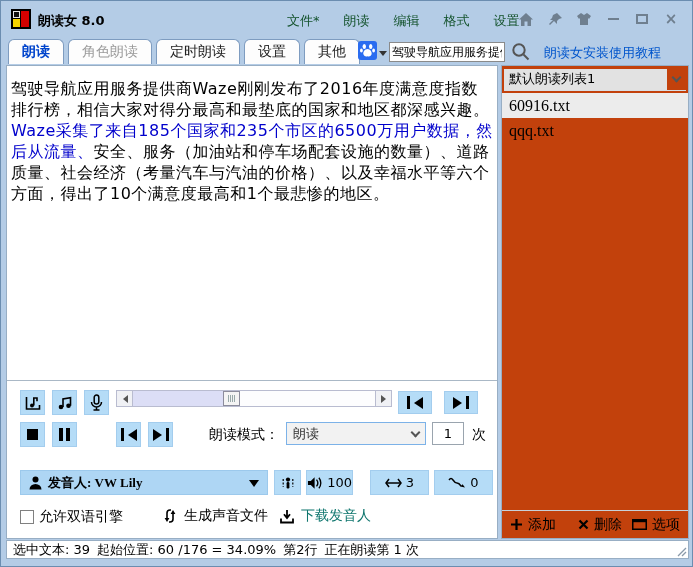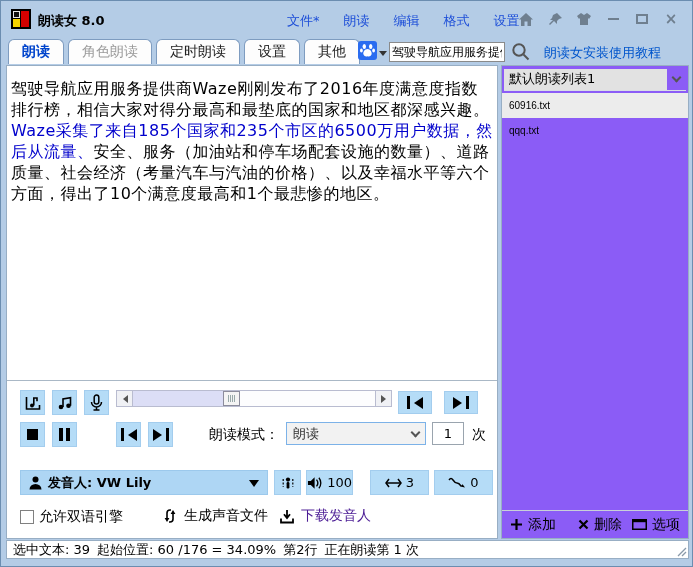--- a/index.html
+++ b/index.html
@@ -12,21 +12,21 @@
     position: relative; width: 693px; height: 567px;
     background: #b4cce6; border: 1px solid #6b8db0;
   }
   
   #titlebar { position: absolute; left: 0; top: 0; width: 100%; height: 36px; }
   #app-logo { position: absolute; left: 10px; top: 8px; width: 20px; height: 20px; background: #000; }
   #app-logo .lg-tl { position: absolute; left: 2px; top: 2px; width: 7px; height: 7px; background: #111; border: 1px solid #e8e8e8; }
   #app-logo .lg-bl { position: absolute; left: 2px; top: 10px; width: 7px; height: 8px; background: #f5d400; }
   #app-logo .lg-r  { position: absolute; left: 10px; top: 2px; width: 8px; height: 16px; background: #d40000; }
   #window-title { position: absolute; left: 37px; top: 11px; font-size: 13px; font-weight: bold; color: #000; }
-  #menubar { position: absolute; left: 286px; top: 11px; display: flex; gap: 24px; font-size: 13px; color: #1d4ed8; }
+  #menubar { position: absolute; left: 286px; top: 11px; display: flex; gap: 24px; font-size: 13px; color: #14532d; }
   #menubar .menu-item { cursor: default; }
   #win-icons { position: absolute; right: 13px; top: 9px; display: flex; gap: 13px; align-items: center; height: 18px; }
   #win-icons .wbtn { display: flex; align-items: center; justify-content: center; width: 16px; height: 16px; }
   .min-glyph { width: 11px; height: 2px; background: #6f7f8f; }
   .max-glyph { width: 12px; height: 10px; border: 2px solid #6f7f8f; }
   .close-glyph { font-size: 15px; font-weight: bold; color: #6f7f8f; line-height: 1; }
   
   #tabrow { position: absolute; left: 7px; top: 38px; height: 25px; display: flex; gap: 4px; }
   .tab {
     height: 25px; padding: 0 13px; display: flex; align-items: center;
@@ -96,41 +96,41 @@
     border: 1px solid #9aa4ae; background: #fff; text-align: center; font-size: 13px;
     font-family: "DejaVu Sans", sans-serif;
   }
   #times-label { position: absolute; left: 465px; top: 45px; font-size: 14px; color: #000; }
   
   #voice-bar {
     position: absolute; left: 13px; top: 89px; width: 248px; height: 25px;
     background: #aed6f4; border: 1px solid #9cc9ec; display: flex; align-items: center;
     padding: 0 8px; gap: 6px; cursor: pointer;
   }
-  #voice-bar .vlabel { font-size: 13px; font-weight: bold; color: #000; }
+  #voice-bar .vlabel { font-size: 13px; font-weight: bold; color: #000; font-family: Liberation Serif, serif; }
   #voice-bar .varrow { margin-left: auto; width: 0; height: 0; border: 5px solid transparent; border-top: 7px solid #000; margin-top: 6px; }
   .stat-num { font-size: 13px; color: #000; }
   
   #bilingual { position: absolute; left: 13px; top: 127px; display: flex; align-items: center; gap: 5px; cursor: pointer; font-family: Liberation Serif, serif; }
   #bilingual .cb { width: 14px; height: 14px; border: 1px solid #808080; background: #fff; }
   #bilingual .cbl { font-size: 14px; color: #000; }
   #gen-audio { position: absolute; left: 155px; top: 126px; display: flex; align-items: center; gap: 6px; font-size: 14px; color: #000; cursor: pointer; }
-  #dl-voice { position: absolute; left: 272px; top: 126px; display: flex; align-items: center; gap: 6px; font-size: 14px; color: #4c1d95; cursor: pointer; }
+  #dl-voice { position: absolute; left: 272px; top: 126px; display: flex; align-items: center; gap: 6px; font-size: 14px; color: #0f766e; cursor: pointer; }
   
   #right-panel {
     position: absolute; left: 500px; top: 64px; width: 188px; height: 474px;
-    background: #8b5cf6; border: 1px solid #98aec4;
+    background: #c2410c; border: 1px solid #98aec4;
   }
   #playlist-select {
     margin: 2px; height: 23px; display: flex; align-items: center; cursor: pointer;
     border-bottom: 1px solid #d8dee4;
   }
   #playlist-select .field { flex: 1; height: 21px; background: #e2e2e2; display: flex; align-items: center; padding: 0 5px; font-size: 13px; color: #000; }
   #playlist-select .chev { margin: 0 6px 3px 6px; }
-  #playlist { font-family: Liberation Sans, sans-serif; font-size: 10px; color: #000; }
+  #playlist { font-family: Liberation Serif, serif; font-size: 16px; color: #000; }
   .list-item { height: 25px; display: flex; align-items: center; padding-left: 7px; cursor: pointer; }
   .list-item.selected { background: #ececec; }
   #playlist-actions {
     position: absolute; left: 0; bottom: 0; width: 100%; height: 28px;
     border-top: 1px solid #c8d0d8; display: flex; align-items: center;
     font-size: 14px; color: #000; padding: 0 8px;
   }
   #playlist-actions .act { display: flex; align-items: center; gap: 5px; cursor: pointer; }
   #act-del { margin-left: 22px; }
   #act-opt { margin-left: auto; }

